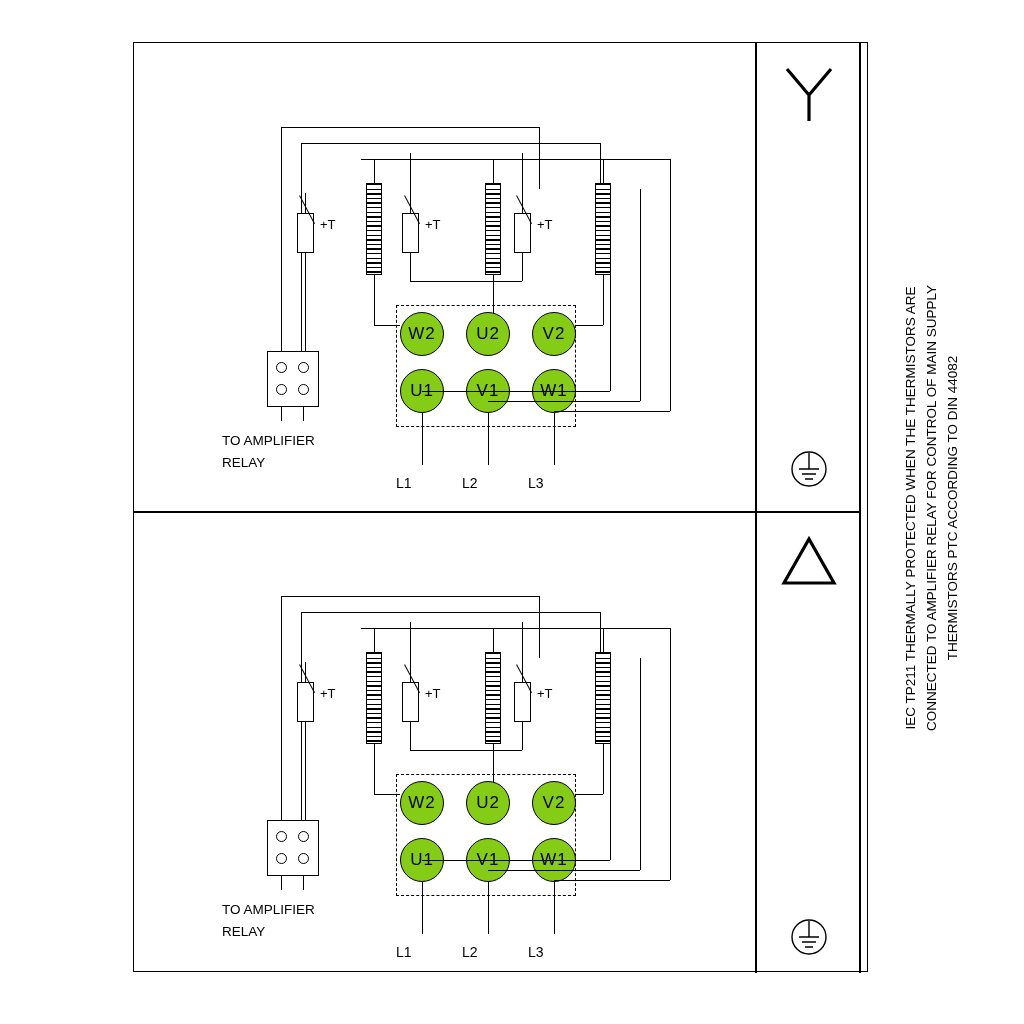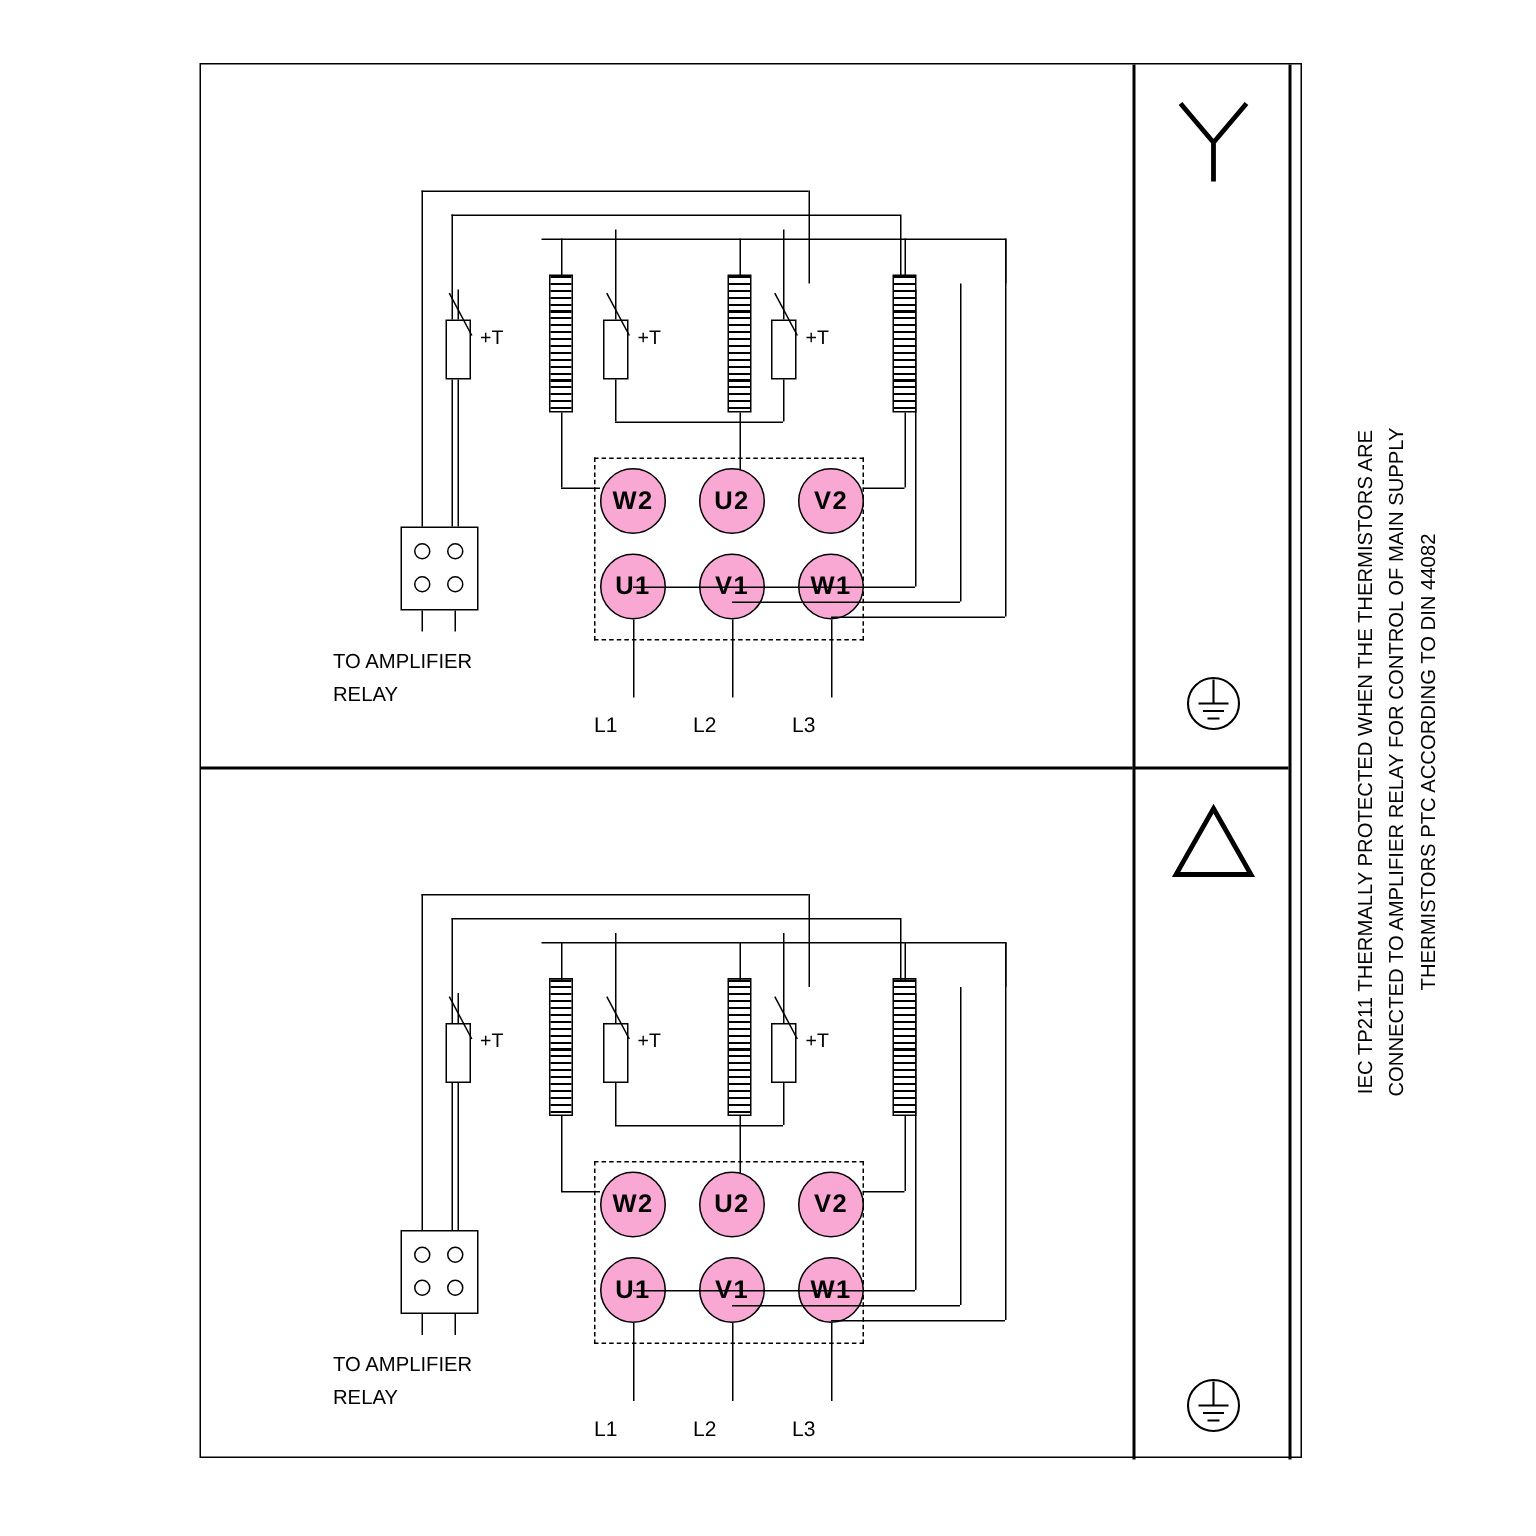--- a/index.html
+++ b/index.html
@@ -72,28 +72,27 @@
   .ln { position: absolute; background: #000; }
   .h { height: 1px; }
   .v { width: 1px; }
 
   .term {
     position: absolute;
     width: 44px;
     height: 44px;
     border: 1.3px solid #000;
     border-radius: 50%;
-    background: #f9a8d4;
+    background: #84cc16;
     box-sizing: border-box;
     font-size: 17px;
     letter-spacing: 1px;
     display: flex;
     align-items: center;
     justify-content: center;
-    font-weight: bold;
   }
   .dashbox {
     position: absolute;
     border: 1.2px dashed #000;
     box-sizing: border-box;
   }
   
   .coil {
     position: absolute;
     width: 16px;

